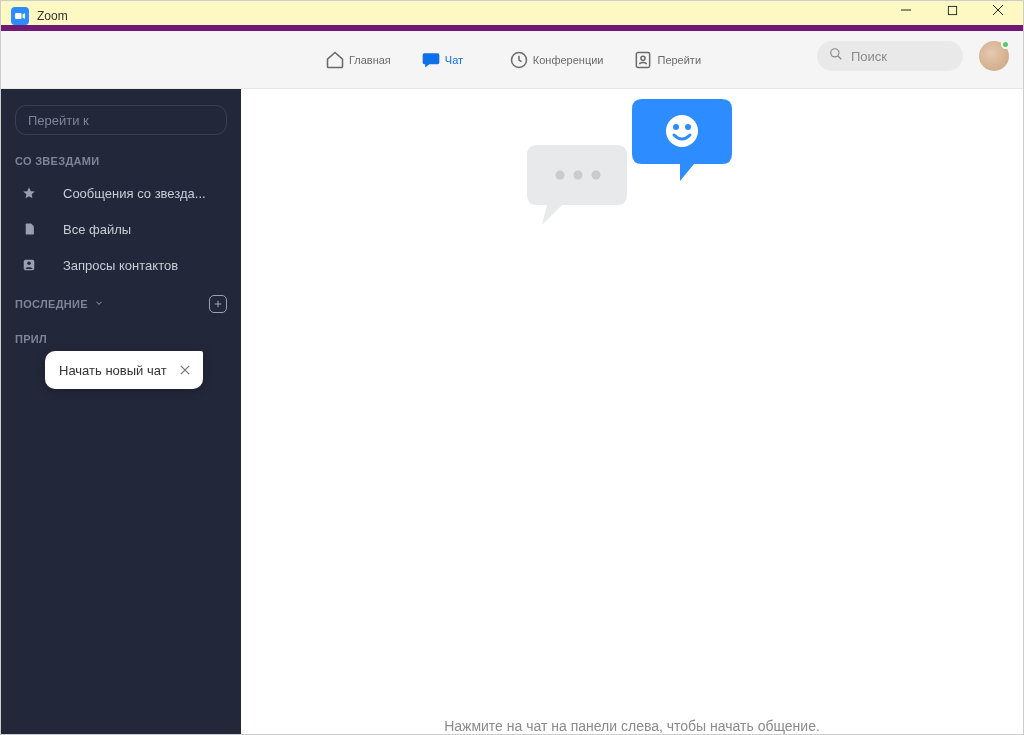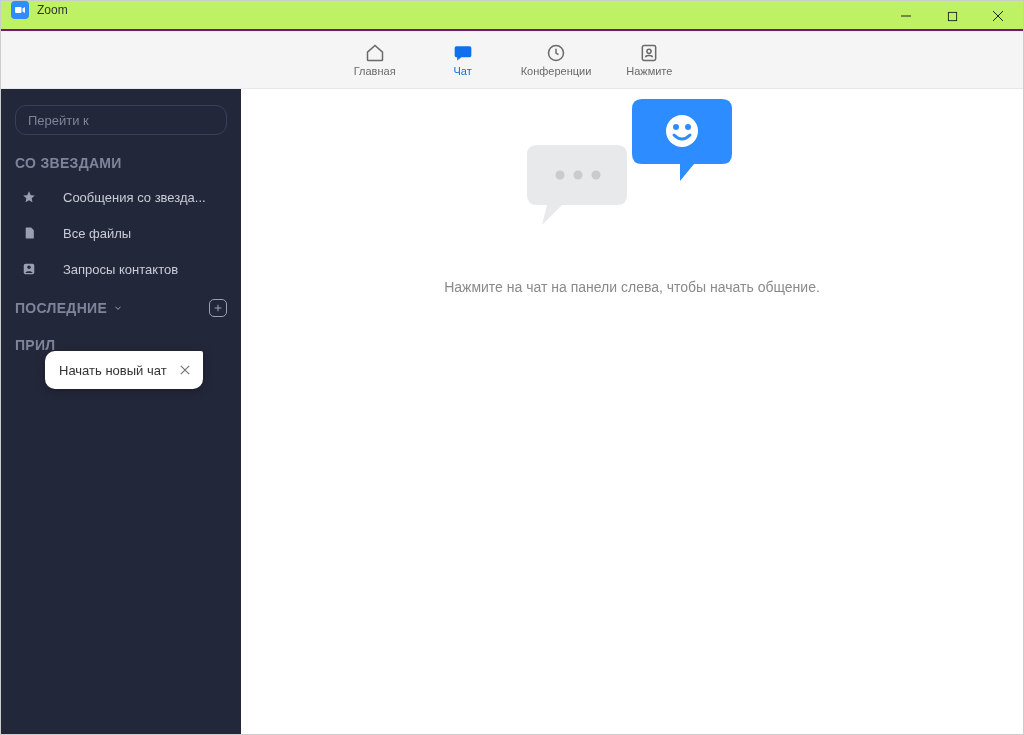--- a/index.html
+++ b/index.html
@@ -1,60 +1,60 @@
 <!DOCTYPE html>
 <html><head>
 <meta charset="utf-8">
 <style>
   * { box-sizing: border-box; margin: 0; padding: 0; font-family: "Segoe UI", Arial, sans-serif; }
   body { width: 1024px; height: 735px; overflow: hidden; background: #fff; border: 1px solid #ccc; }
 
   
-  .titlebar { height: 30px; display: flex; align-items: flex-start; justify-content: space-between; padding: 0 2px 0 10px; background: #bef264; border-bottom: 2px solid #701a75; }
+  .titlebar { height: 30px; display: flex; align-items: flex-end; justify-content: space-between; padding: 0 2px 0 10px; background: #fef9c3; border-bottom: 6px solid #701a75; }
   .titlebar-left { display: flex; align-items: center; gap: 8px; }
   .app-icon { width: 18px; height: 18px; background: #2d8cff; border-radius: 4px; display: flex; align-items: center; justify-content: center; }
   .app-title { font-size: 12px; color: #333; }
   .win-controls { display: flex; }
   .win-btn { width: 46px; height: 30px; display: flex; align-items: center; justify-content: center; color: #222; }
 
   
   .toolbar { height: 58px; background: #f5f5f5; display: flex; align-items: center; justify-content: center; position: relative; border-bottom: 1px solid #e8e8e8; }
   .nav-tabs { display: flex; gap: 28px; }
-  .nav-tab { display: flex; flex-direction: column; align-items: center; gap: 2px; cursor: pointer; min-width: 60px; }
+  .nav-tab { display: flex; flex-direction: row; align-items: center; gap: 2px; cursor: pointer; min-width: 60px; }
   .nav-tab .nav-icon { width: 24px; height: 20px; display: flex; align-items: center; justify-content: center; color: #6a6a6a; }
   .nav-tab.active .nav-icon { color: #0e71eb; }
   .nav-tab .nav-label { font-size: 11px; color: #6a6a6a; }
   .nav-tab.active .nav-label { color: #0e71eb; text-align: center; }
 
   .toolbar-right { position: absolute; right: 14px; top: 10px; display: flex; align-items: center; gap: 16px; }
   .search-box { width: 146px; height: 30px; background: #e9e9ea; border-radius: 15px; display: flex; align-items: center; padding: 0 12px; gap: 8px; }
   .search-box .search-text { font-size: 13px; color: #8a8a8a; }
   .avatar { width: 30px; height: 30px; border-radius: 50%; background: radial-gradient(circle at 40% 40%, #e6c9b0, #c9a27e); position: relative; }
   .avatar .status-dot { position: absolute; right: -1px; top: -1px; width: 9px; height: 9px; border-radius: 50%; background: #56cf62; border: 2px solid #f5f5f5; }
 
   
   .main { display: flex; height: calc(735px - 30px - 58px - 2px); }
 
   
   .sidebar { width: 240px; background: #23273a; color: #c9cdd6; padding: 16px 14px; position: relative; }
   .jump-to { width: 100%; height: 30px; border: 1px solid #3b3f55; background: transparent; border-radius: 11px; padding: 0 12px; font-size: 13px; color: #7f8499; display: flex; align-items: center; }
-  .section-header { margin-top: 20px; font-size: 14px; font-weight: 600; color: #7f8499; letter-spacing: 0.3px; display: flex; align-items: center; justify-content: space-between; }
+  .section-header { margin-top: 20px; font-size: 11px; font-weight: 600; color: #7f8499; letter-spacing: 0.3px; display: flex; align-items: center; justify-content: space-between; }
   .section-header .chevron { margin-left: 6px; }
   .section-header .add-btn { width: 18px; height: 18px; border: 1.2px solid #9aa0b0; border-radius: 5px; display: flex; align-items: center; justify-content: center; color: #9aa0b0; }
   .sidebar-list { margin-top: 8px; }
   .sidebar-item { height: 36px; display: flex; align-items: center; gap: 26px; font-size: 13px; color: #c9cdd6; padding-left: 6px; cursor: pointer; }
   .sidebar-item .item-icon { width: 16px; display: flex; justify-content: center; color: #9aa0b0; }
   .presence-dot { width: 8px; height: 8px; border-radius: 50%; background: #56cf62; display: inline-block; }
 
   
   .tooltip { position: absolute; top: 262px; left: 44px; background: #fff; color: #333; border-radius: 10px 10px 10px 10px; border-top-right-radius: 2px; box-shadow: 0 2px 10px rgba(0,0,0,.25); height: 38px; display: flex; align-items: center; padding: 0 8px 0 14px; gap: 8px; font-size: 13px; justify-content: space-between; }
   .tooltip .tooltip-close { width: 20px; height: 20px; display: flex; align-items: center; justify-content: center; color: #777; cursor: pointer; }
 
   
-  .content { flex: 1; background: #fff; display: flex; flex-direction: column; align-items: center; justify-content: flex-start; }
+  .content { flex: 1; background: #fff; display: flex; flex-direction: column; align-items: center; justify-content: space-between; }
   .empty-graphic { position: relative; width: 220px; height: 150px; margin-bottom: 40px; }
   .bubble-blue { position: absolute; right: 0; top: 0; }
   .bubble-gray { position: absolute; left: 0; bottom: 0; }
   .empty-text { font-size: 14px; color: #8a8a8a; }
 </style>
 </head>
 <body>
 
 <div class="titlebar">
   <div class="titlebar-left">
@@ -114,21 +114,35 @@
       <span class="nav-label">Конференции</span>
     </div>
     <div class="nav-tab">
       <span class="nav-icon">
         <svg width="20" height="20" viewBox="0 0 24 24" fill="none" stroke="currentColor" stroke-width="1.8">
             <rect x="4" y="3" width="16" height="18" rx="2"></rect>
             <circle cx="12" cy="10" r="2.5"></circle>
             <path d="M8 17 C8 14.5 16 14.5 16 17"></path>
           </svg>
       </span>
-      <span class="nav-label">Нажмите</span>
+      <span class="nav-label">Перейти</span>
+    </div>
+  </div>
+  <div class="toolbar-right">
+    <div class="search-box">
+      <span>
+        <svg width="14" height="14" viewBox="0 0 24 24" fill="none" stroke="#8a8a8a" stroke-width="2">
+            <circle cx="10" cy="10" r="7"></circle>
+            <line x1="21" y1="21" x2="15" y2="15"></line>
+          </svg>
+      </span>
+      <span class="search-text">Поиск</span>
+    </div>
+    <div class="avatar">
+      <span class="status-dot"></span>
     </div>
   </div>
 </div>
 
 <div class="main">
 
   <div class="sidebar">
     <div class="jump-to">
       <span>Перейти к</span>
     </div>

